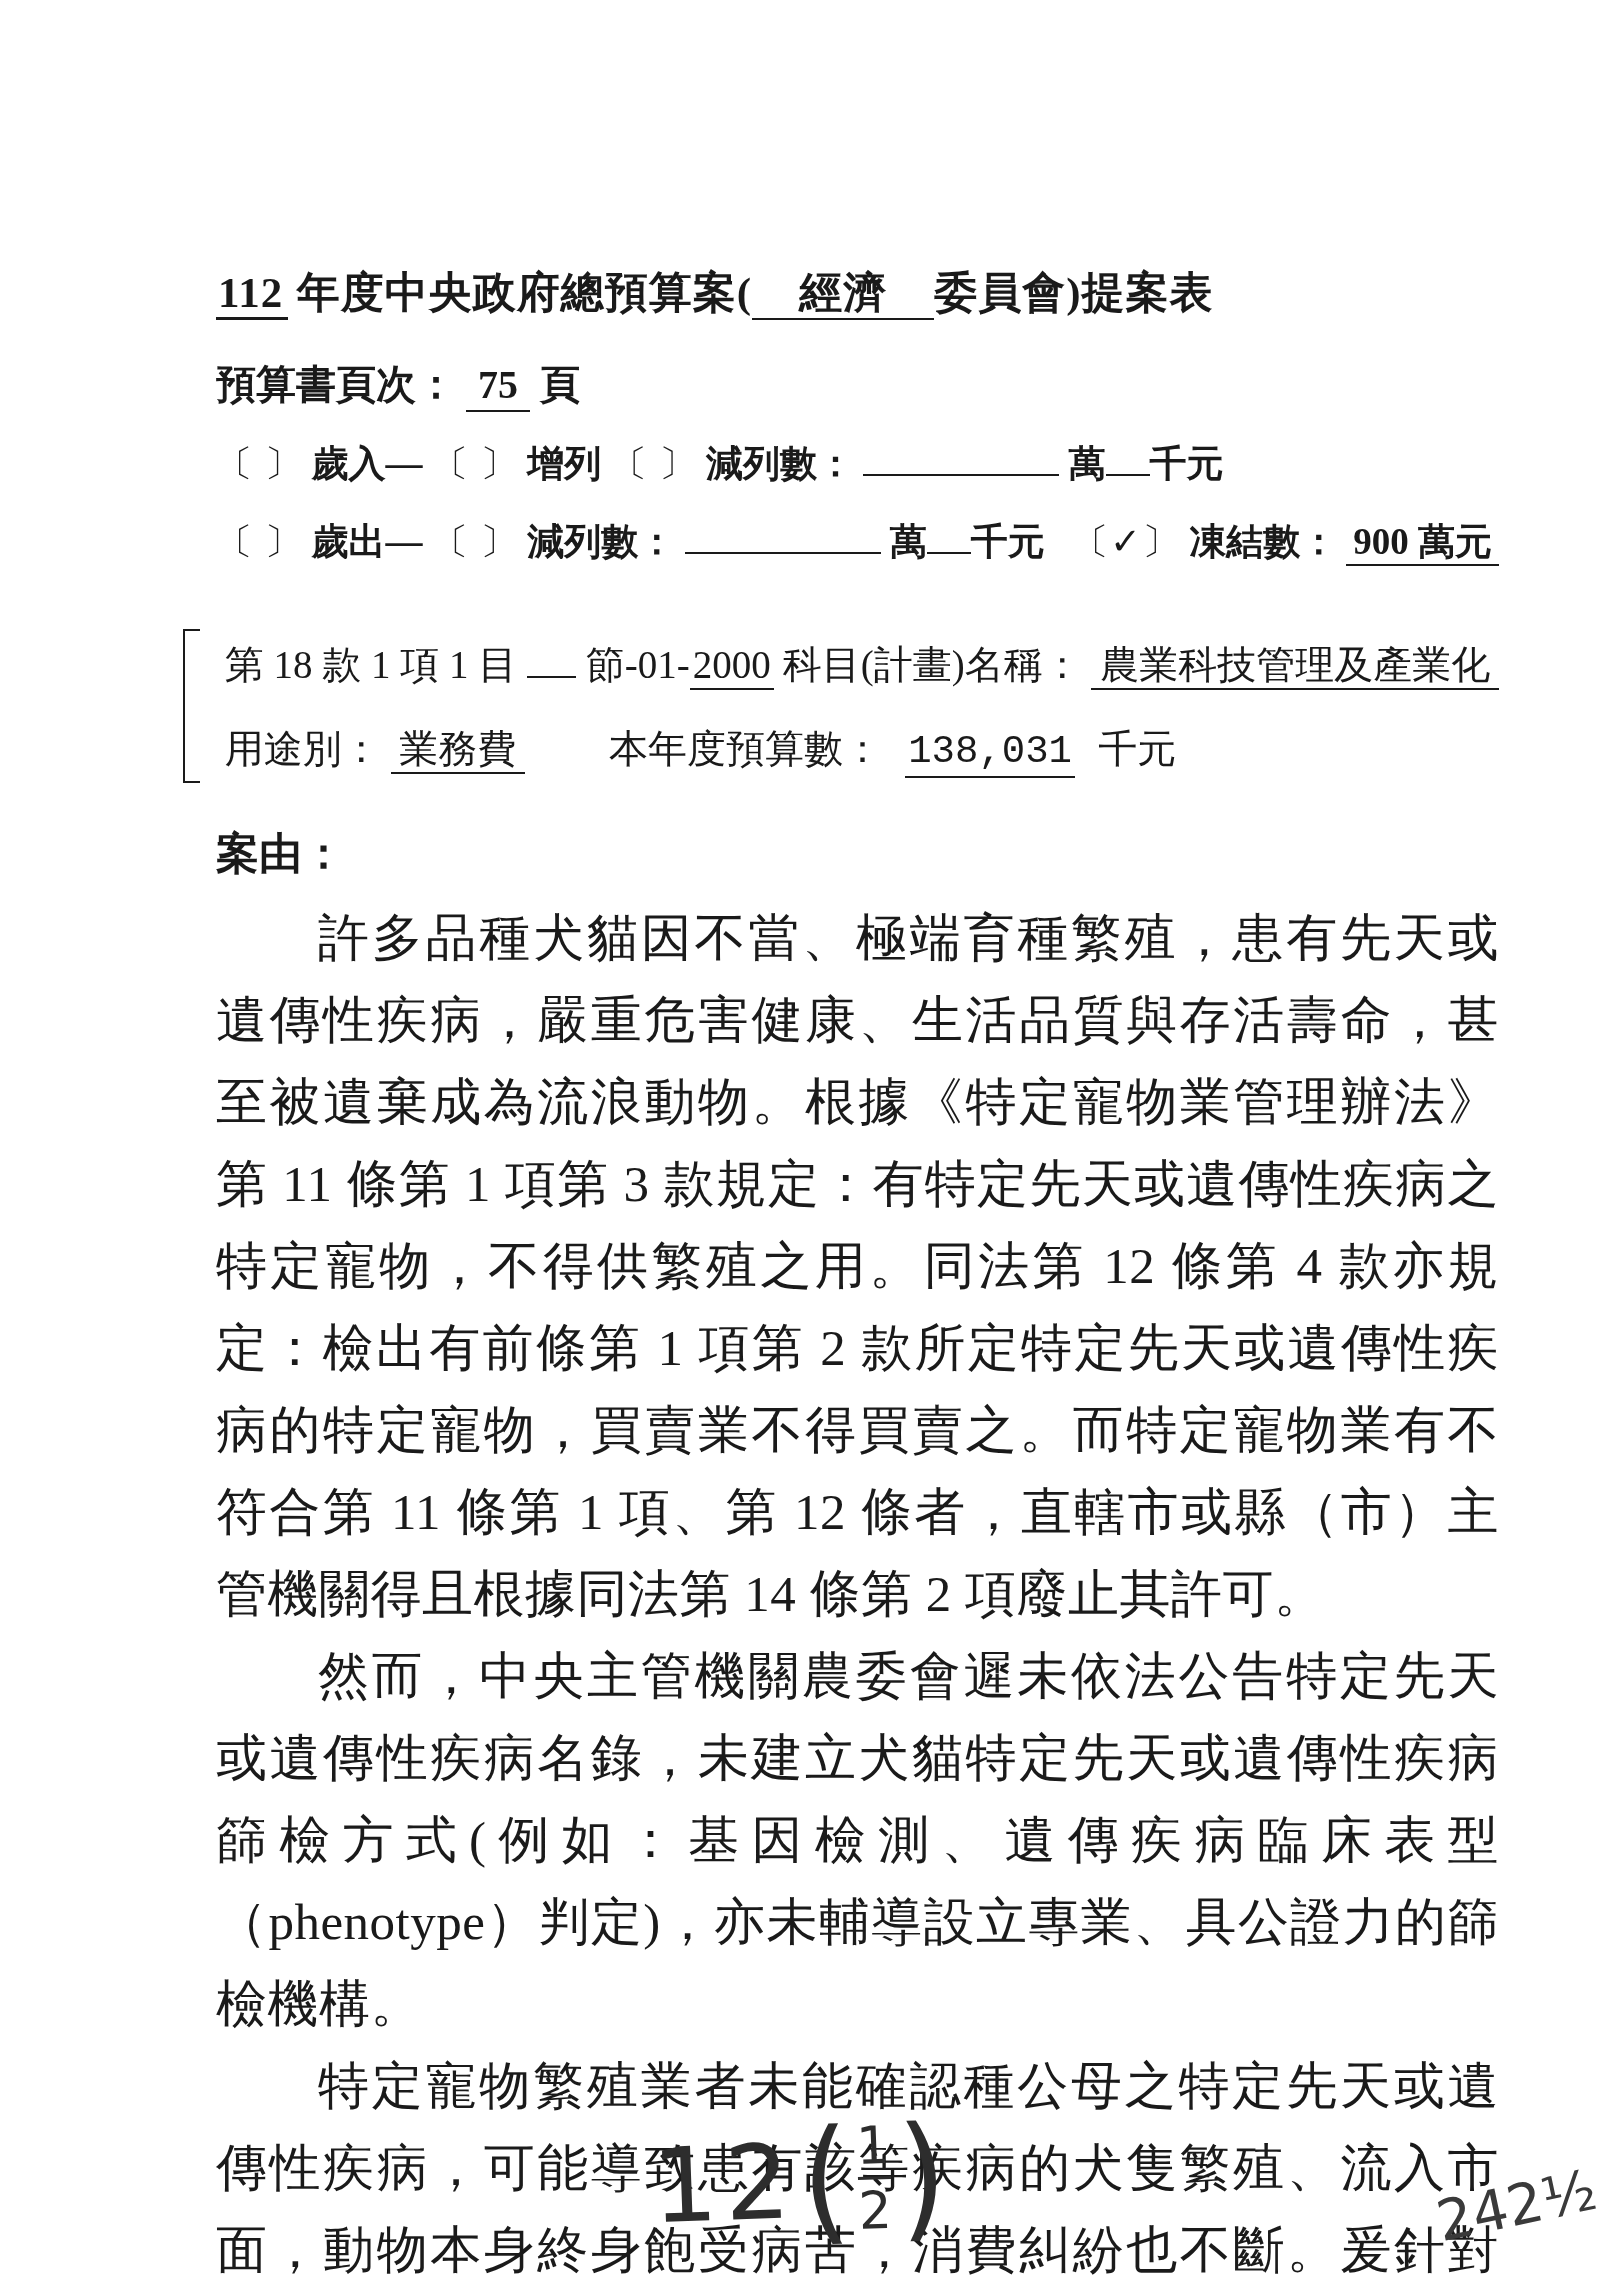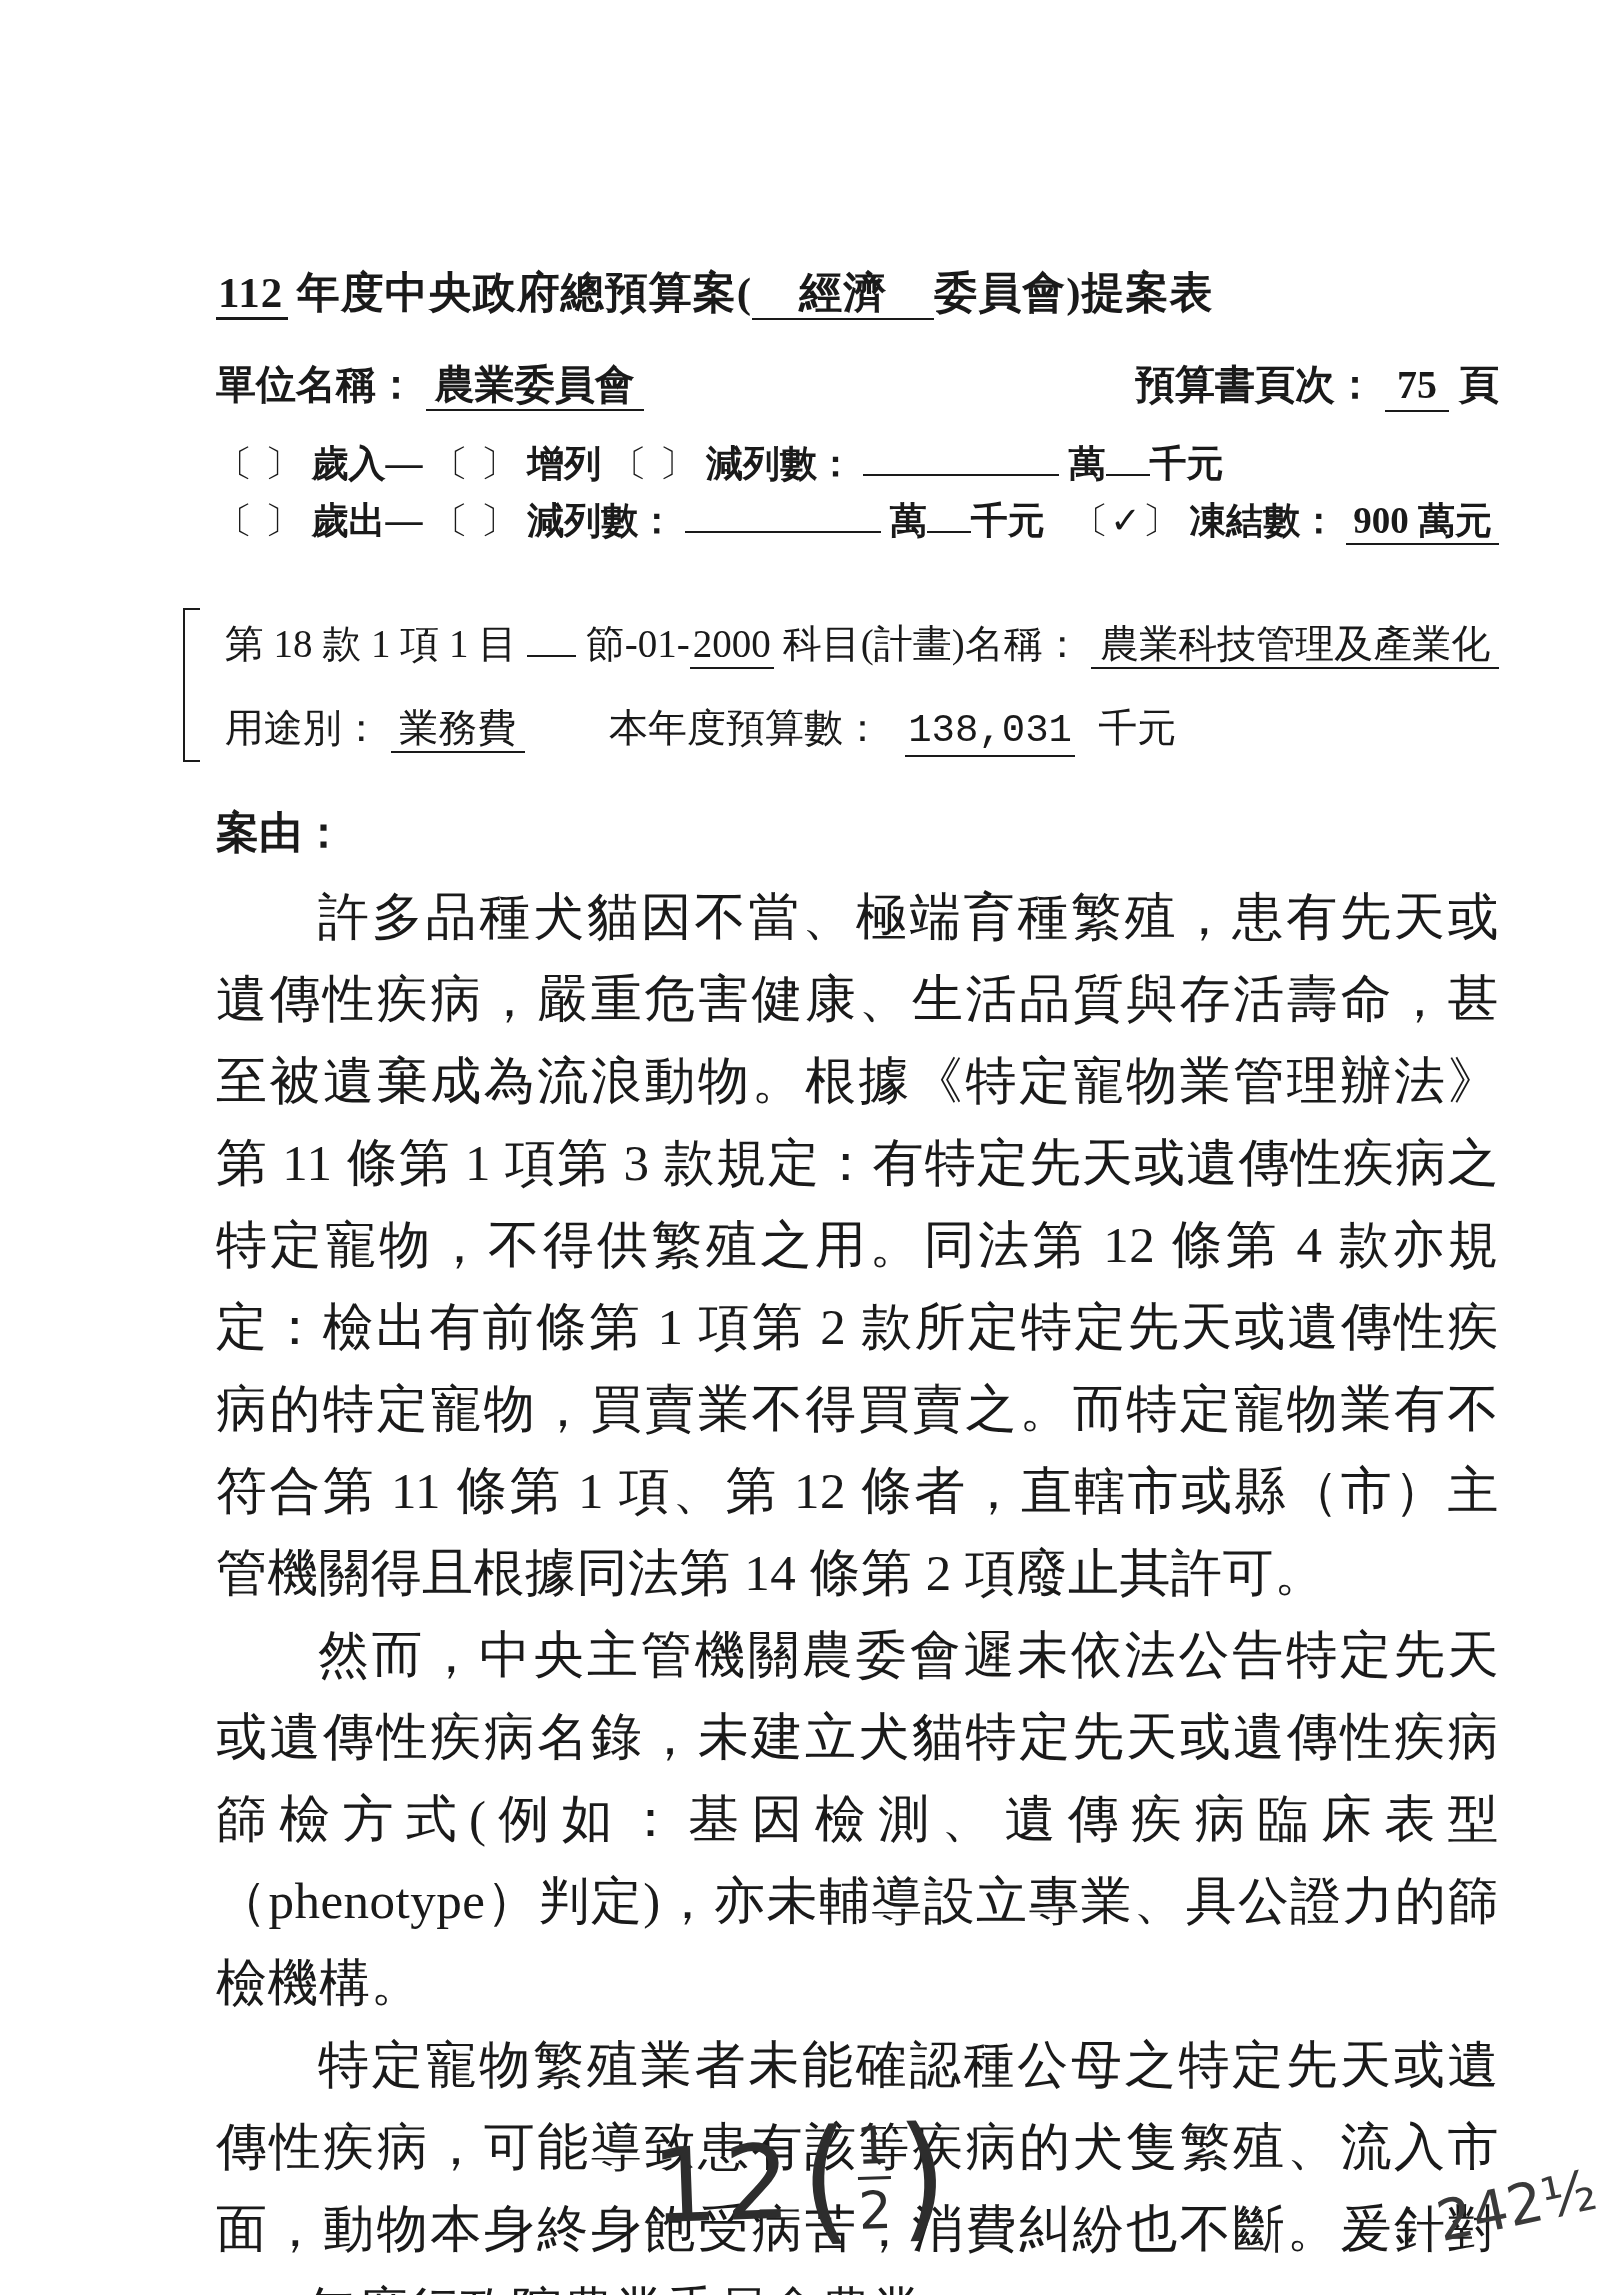--- a/index.html
+++ b/index.html
@@ -33,21 +33,21 @@
 
   .row { white-space:nowrap; }
   .unit-row {
     margin-top:35px;
     font-size:40px; font-weight:bold;
     display:flex; justify-content:space-between; align-items:baseline;
   }
   .unit-row .num { display:inline-block; min-width:64px; text-align:center; }
 
   .cb-row { margin-top:27px; font-size:37px; font-weight:bold; }
-  .cb-row2 { margin-top:7px; display:flex; justify-content:space-between; align-items:baseline; }
+  .cb-row2 { margin-top:28px; display:flex; justify-content:space-between; align-items:baseline; }
   .cb { font-weight:normal; letter-spacing:1px; }
   .freeze-group .u { padding:0 6.9px 2px 6.9px; }
 
   .section-block {
     position:relative;
     margin-top:71px;
     margin-left:8.8px;
   }
   .section-bracket {
     position:absolute;
@@ -105,24 +105,20 @@
 <body>
 
 <div class="page">
   <div class="content">
 
     <h1 class="title">
       <span class="year">112</span><span>年度中央政府總預算案(</span><span class="committee">經濟</span><span>委員會)提案表</span>
     </h1>
 
     <div class="row unit-row">
-      <span class="unit-left">
-        <span class="b">單位名稱：</span>
-        <span class="u">農業委員會</span>
-      </span>
       <span class="unit-right">
         <span class="b">預算書頁次：</span>
         <span class="u-tight num">75</span>
         <span class="b">頁</span>
       </span>
     </div>
 
     <div class="row cb-row">
       <span class="cb">〔 〕</span>
       <span>歲入—</span>

